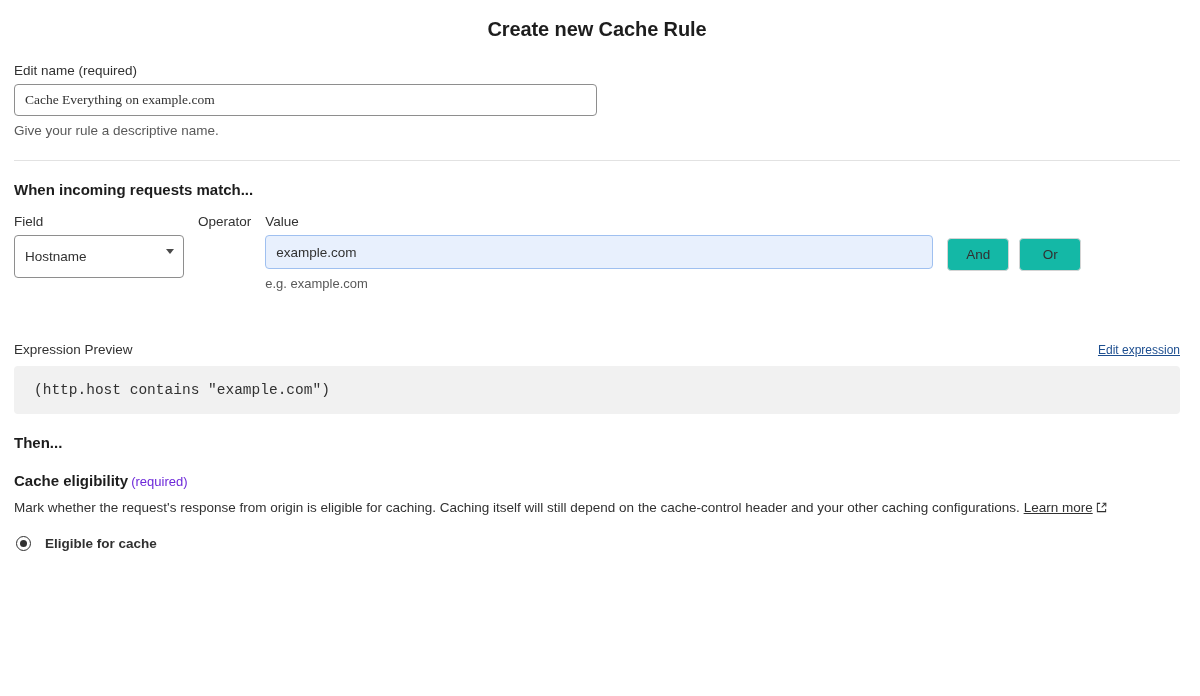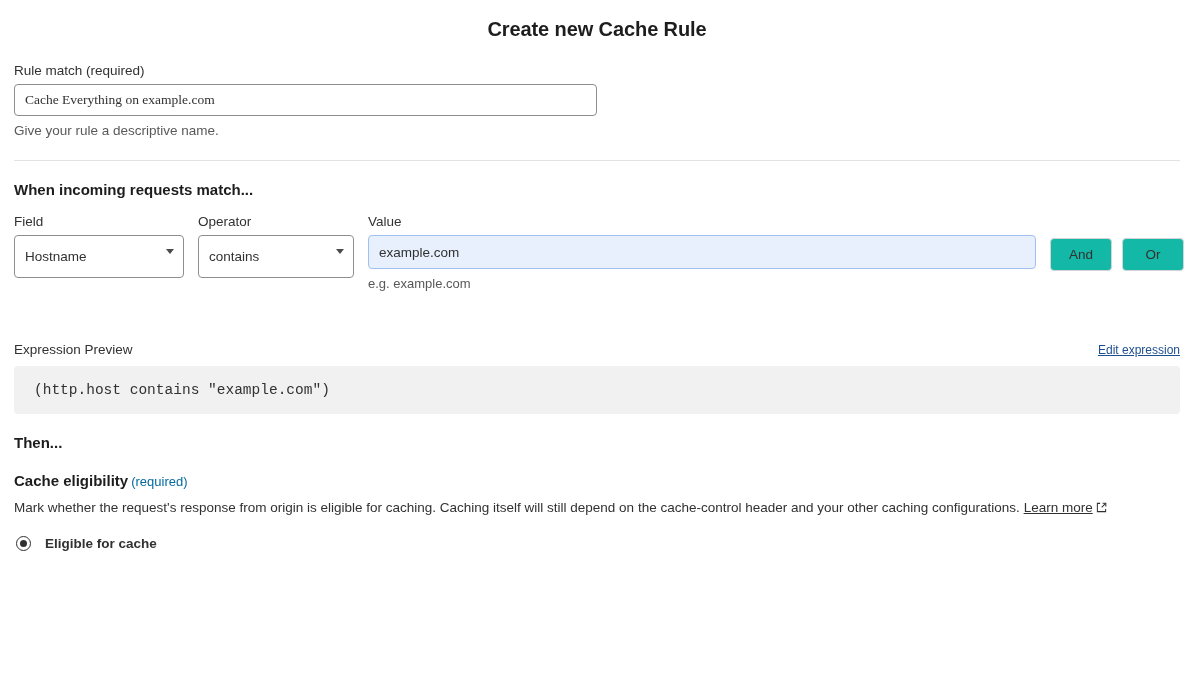--- a/index.html
+++ b/index.html
@@ -160,21 +160,21 @@
   }
   .sub-title {
     font-size: 15px;
     font-weight: bold;
     color: #1d1d1d;
     margin-top: 21px;
   }
   .sub-title .req {
     font-size: 13px;
     font-weight: normal;
-    color: #0369a1;
+    color: #6d28d9;
     margin-left: 3px;
   }
   .desc {
     font-size: 13.5px;
     color: #313131;
     line-height: 1.55;
     margin-top: 9px;
     width: 1166px;
   }
   .desc a {
@@ -214,47 +214,41 @@
   .radio-label { font-size: 13.5px; color: #313131; }
   .radio-label.bold { font-weight: bold; }
 </style>
 </head>
 <body>
 
 <div class="page">
 
   <div class="page-title">Create new Cache Rule</div>
 
-  <div class="field-label">Rule match (required)</div>
+  <div class="field-label">Edit name (required)</div>
   <input class="text-input" type="text" value="Cache Everything on example.com" style="">
   <div class="help-text">Give your rule a descriptive name.</div>
 
   <hr class="divider">
 
   <div class="section-title">When incoming requests match...</div>
 
   <div class="match-row">
     <div>
       <div class="col-label">Field</div>
       <div class="select-wrap">
         <div class="select-box select-field">
           <span>Hostname</span>
         </div>
         <span class="caret"></span>
       </div>
     </div>
 
     <div>
       <div class="col-label">Operator</div>
-      <div class="select-wrap">
-        <div class="select-box select-operator">
-          <span>contains</span>
-        </div>
-        <span class="caret"></span>
-      </div>
     </div>
 
     <div>
       <div class="col-label">Value</div>
       <input class="value-input" type="text" value="example.com" style="">
       <div class="value-help">e.g. example.com</div>
     </div>
 
     <div style="padding-top:24px; display:flex; gap:10px;">
       <button class="btn">And</button>

